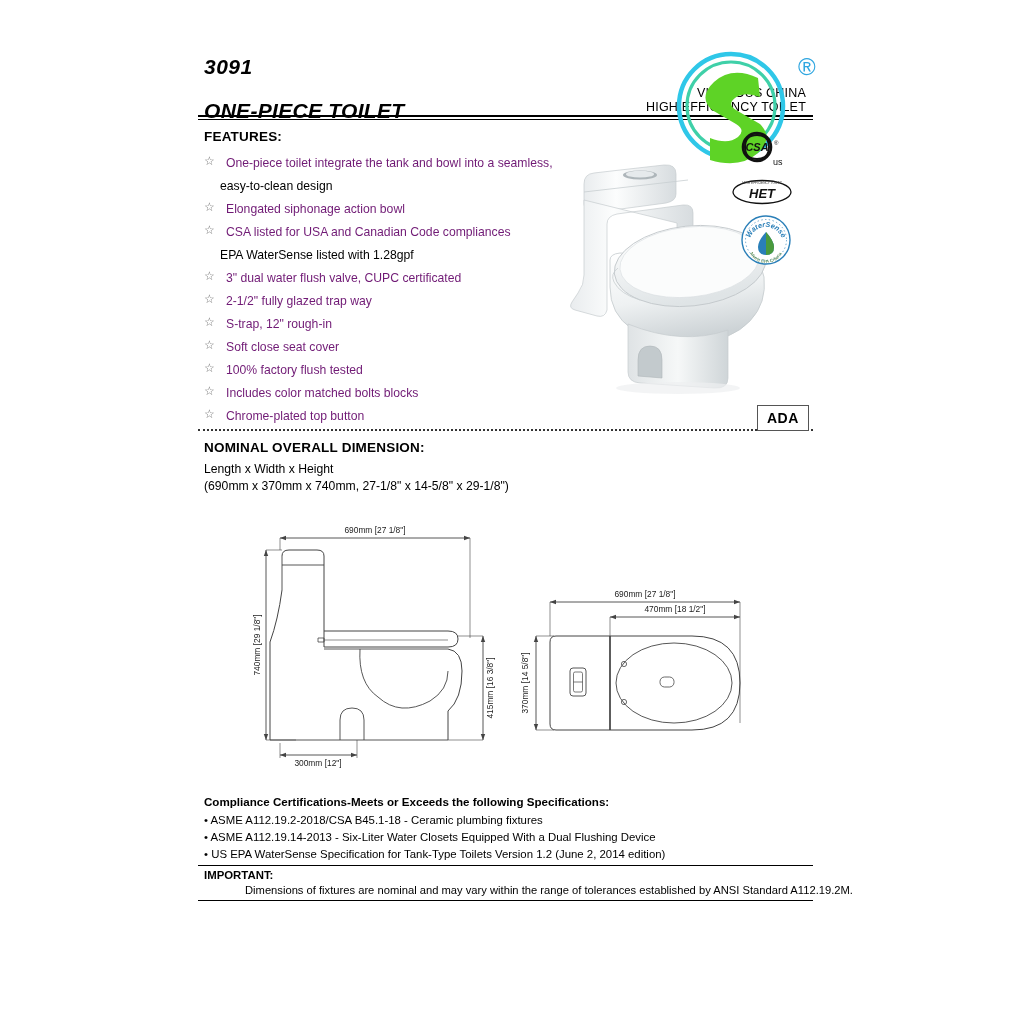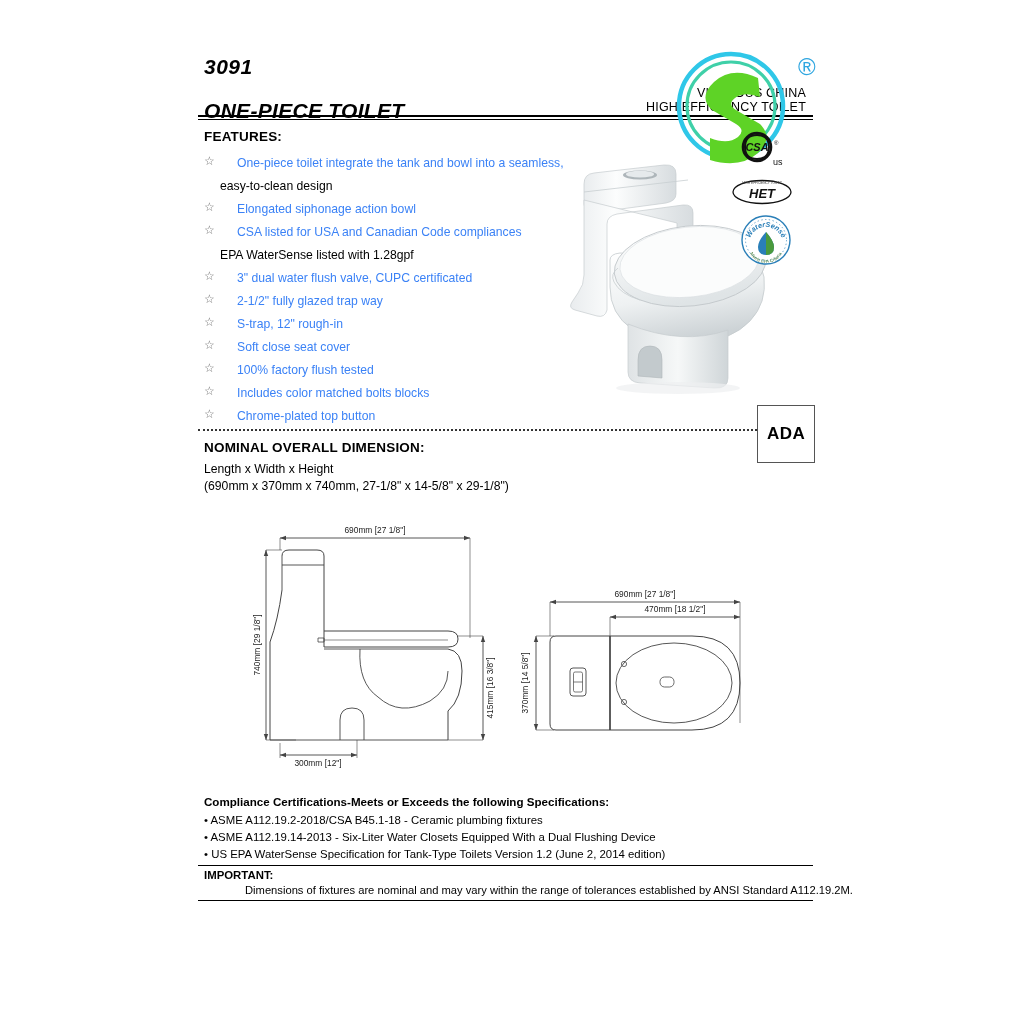--- a/index.html
+++ b/index.html
@@ -41,36 +41,36 @@
     position:absolute;left:204px;top:129px;
     font-size:13.5px;font-weight:bold;letter-spacing:.2px;
   }
   .feat-list{position:absolute;left:204px;top:152px;width:370px;}
   .feat-row{position:relative;min-height:23px;}
   .feat-star{
     position:absolute;left:0;top:1px;width:14px;
     font-size:12px;color:#777;line-height:16px;
   }
   .feat-text{
-    margin-left:33px;font-size:12.2px;line-height:23px;color:#3b82f6;white-space:nowrap;
+    margin-left:22px;font-size:12.2px;line-height:23px;color:#701a75;white-space:nowrap;
   }
   .feat-sub{margin-left:16px;font-size:12.2px;line-height:23px;white-space:nowrap;}
 
   .rule-dotted{
     position:absolute;left:198px;width:615px;
     border-top:2px dotted #333;height:0;
   }
   .rule-dotted.feat-bottom{top:429px;}
 
   
   .ada-badge{
     position:absolute;left:757px;top:405px;
     border:1.6px solid #555;
-    padding:18px 9px;
-    font-size:17px;font-weight:bold;letter-spacing:.5px;
+    padding:4px 9px;
+    font-size:14px;font-weight:bold;letter-spacing:.5px;
     background:#fff;
   }
 
   
   .nominal-head{
     position:absolute;left:204px;top:440px;
     font-size:13.5px;font-weight:bold;letter-spacing:.2px;
   }
   .nominal-l1{position:absolute;left:204px;top:462px;font-size:12.2px;}
   .nominal-l2{position:absolute;left:204px;top:479px;font-size:12.2px;}

